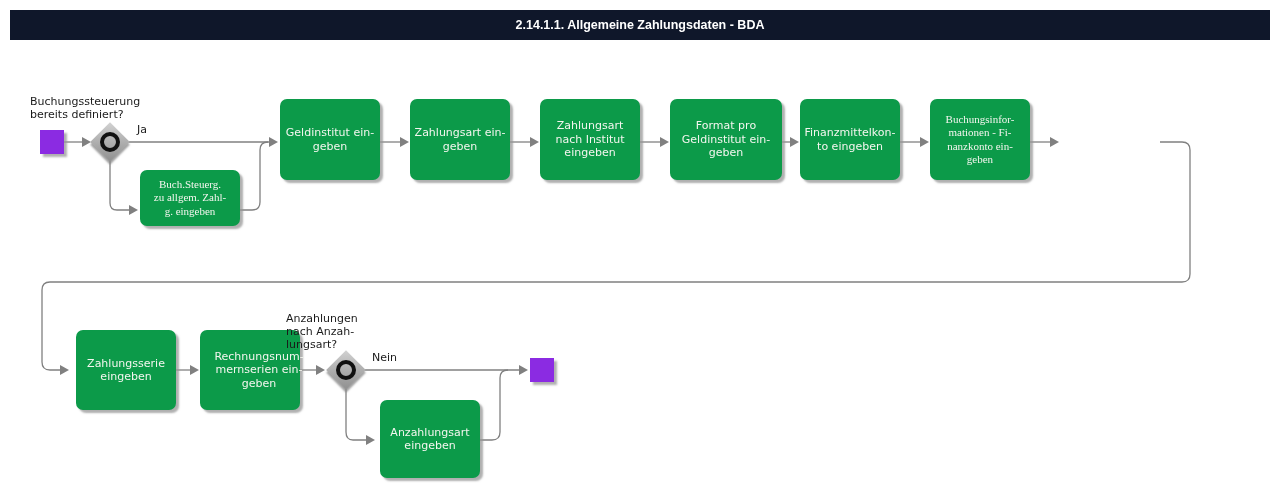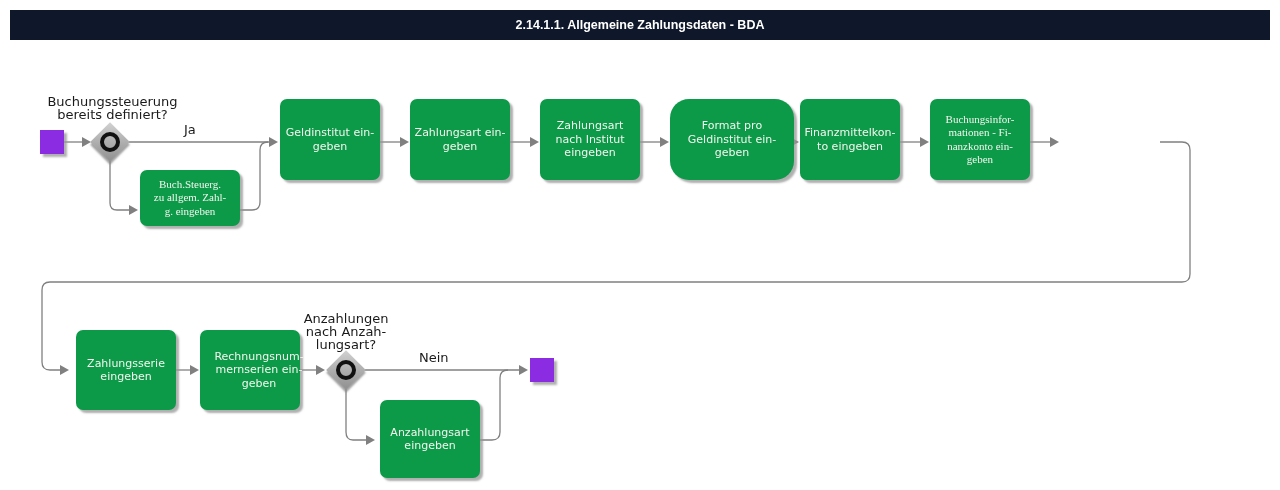--- a/index.html
+++ b/index.html
@@ -25,25 +25,25 @@
   .diamond{
     position:absolute;width:28px;height:28px;transform:rotate(45deg);
     background:linear-gradient(135deg,#d2d2d2 0%,#b2b2b2 45%,#8f8f8f 100%);
     box-shadow:2px 2px 2px rgba(140,140,140,0.8);
   }
   .ring{
     position:absolute;width:20px;height:20px;border:4px solid #111111;
     border-radius:50%;box-sizing:border-box;background:transparent;
   }
   .qlabel{
-    position:absolute;color:#1a1a1a;font-size:13px;line-height:13px;
-    text-align:center;white-space:pre-line;
+    position:absolute;color:#1a1a1a;font-size:11px;line-height:13px;
+    white-space:pre-line;
   }
   .elabel{
-    position:absolute;color:#1a1a1a;font-size:13px;line-height:12px;margin-left:47px;
+    position:absolute;color:#1a1a1a;font-size:11px;line-height:12px;
   }
   svg.wires{position:absolute;left:0;top:0;}
 </style>
 </head>
 <body>
 
 <div class="canvas">
 
   <div class="titlebar">
     <span>2.14.1.1. Allgemeine Zahlungsdaten - BDA</span>
@@ -98,21 +98,21 @@
 zu allgem. Zahl-
 g. eingeben</div>
 
   <div class="activity" style="left:280px;top:99px;width:100px;height:81px;">Geldinstitut ein-
 geben</div>
   <div class="activity" style="left:410px;top:99px;width:100px;height:81px;">Zahlungsart ein-
 geben</div>
   <div class="activity" style="left:540px;top:99px;width:100px;height:81px;">Zahlungsart
 nach Institut
 eingeben</div>
-  <div class="activity" style="left:670px;top:99px;width:124px;height:81px;border-radius:19px;">Format pro
+  <div class="activity" style="left:670px;top:99px;width:112px;height:81px;">Format pro
 Geldinstitut ein-
 geben</div>
   <div class="activity" style="left:800px;top:99px;width:100px;height:81px;">Finanzmittelkon-
 to eingeben</div>
   <div class="activity" style="left:930px;top:99px;width:100px;height:81px;font-family:Liberation Serif, serif;">Buchungsinfor-
 mationen - Fi-
 nanzkonto ein-
 geben</div>
 
   <div class="activity" style="left:76px;top:330px;width:100px;height:80px;">Zahlungsserie

